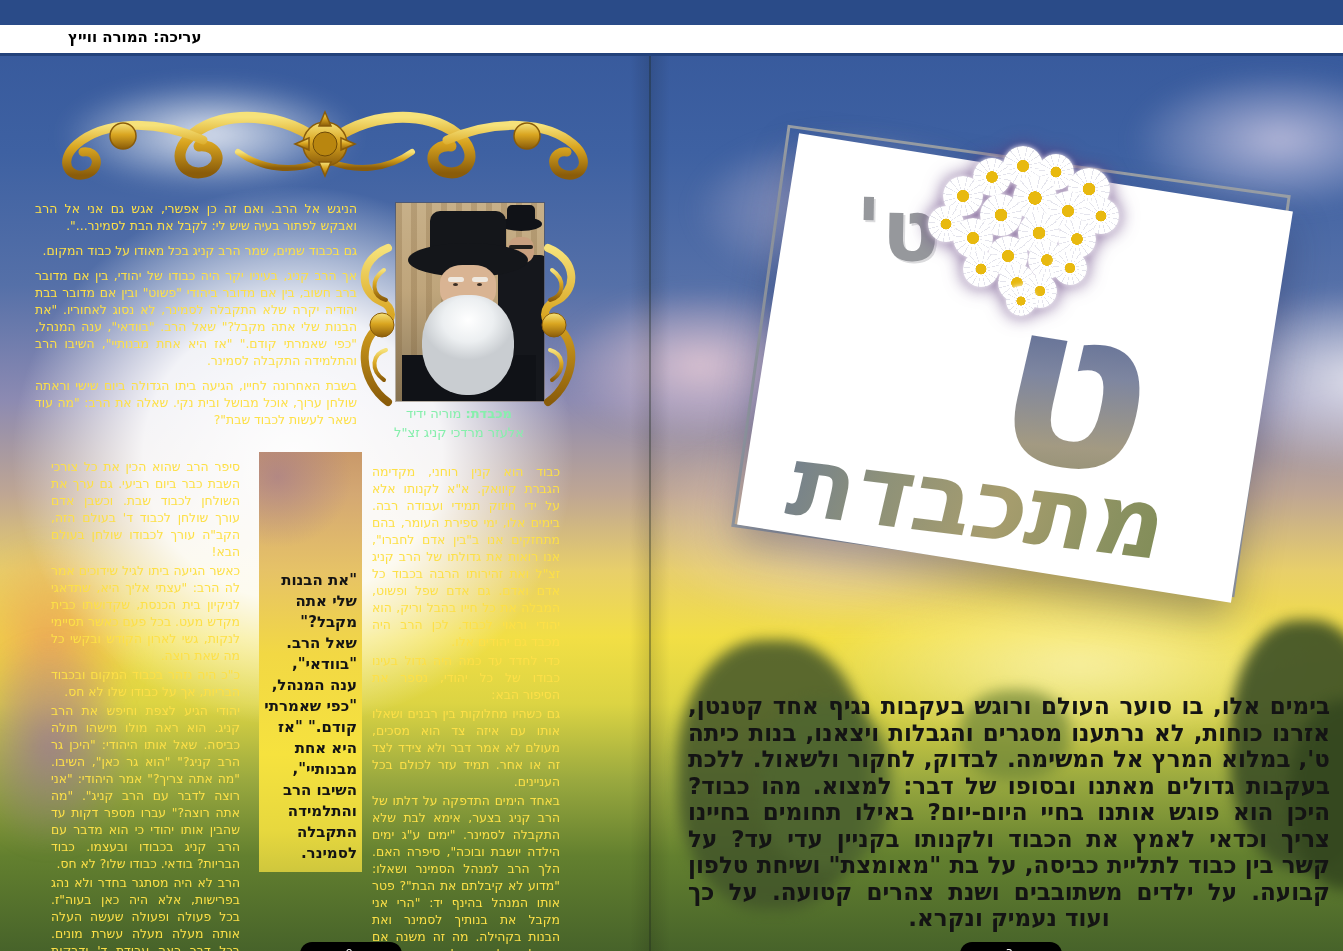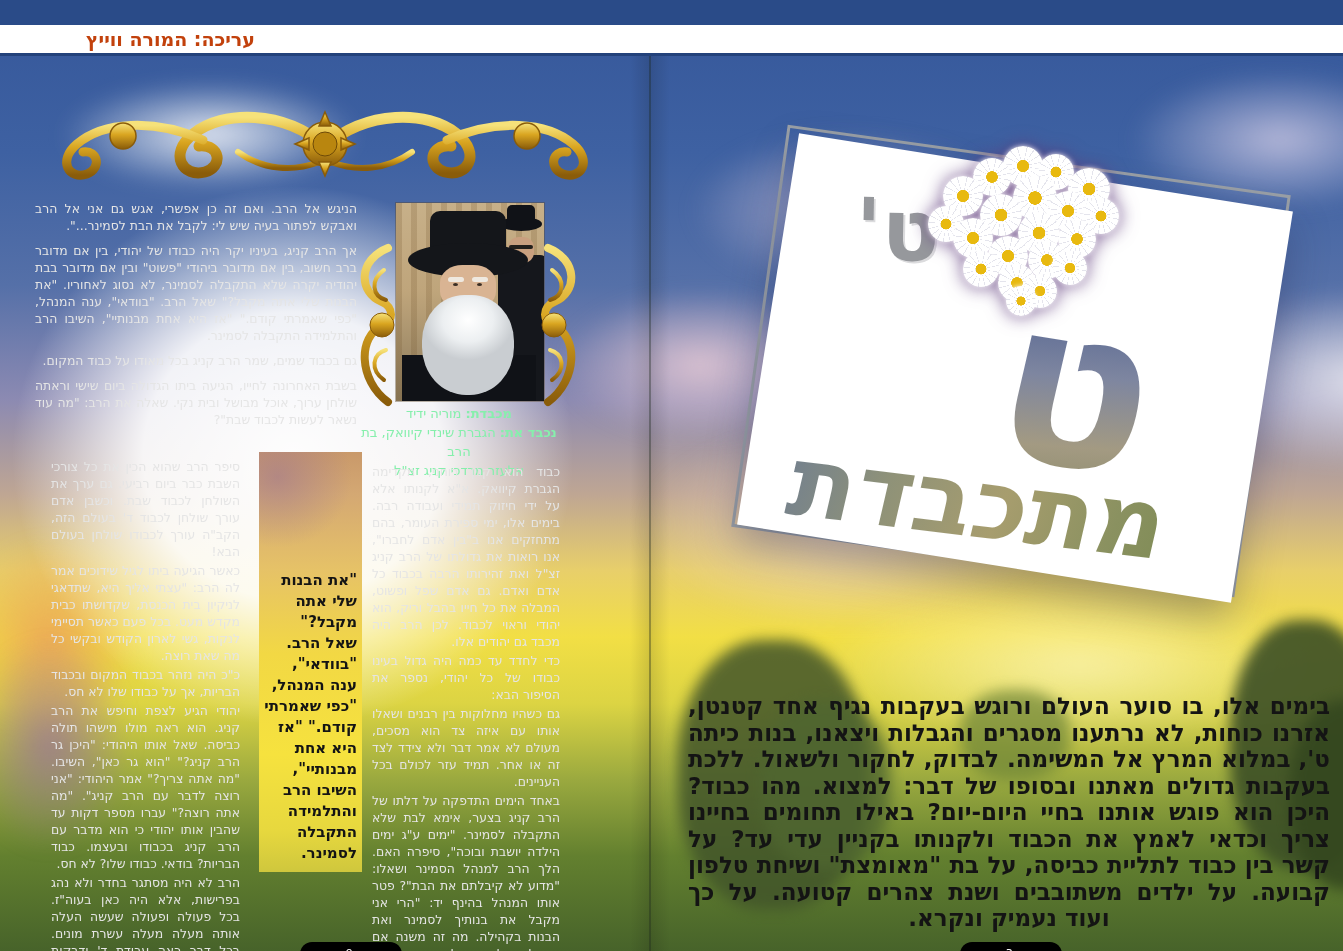--- a/index.html
+++ b/index.html
@@ -19,29 +19,29 @@
   .tree{position:absolute;border-radius:45%;filter:blur(7px);z-index:2;}
   .gutter{position:absolute;left:649px;top:0;width:2px;height:951px;z-index:6;
     background:rgba(30,40,30,.35);}
   .gutter-shade{position:absolute;left:630px;top:0;width:40px;height:951px;z-index:5;
     background:linear-gradient(90deg,rgba(0,0,0,0) 0%,rgba(0,0,0,.12) 50%,rgba(0,0,0,0) 100%);}
 
   
   .topbar{position:absolute;left:0;top:0;width:100%;height:25px;background:#2a4b88;z-index:7;}
   .headstrip{position:absolute;left:0;top:25px;width:100%;height:28px;background:#ffffff;
     border-bottom:3px solid #23427b;z-index:7;}
-  .credit{position:absolute;left:86px;top:3px;font-size:19px;font-weight:bold;color:#c2410c;
+  .credit{position:absolute;left:68px;top:3px;font-size:15px;font-weight:bold;color:#000000;
     direction:rtl;}
 
   
   .flourish{position:absolute;left:33px;top:100px;width:584px;height:92px;z-index:4;}
   .side-orn{position:absolute;z-index:6;}
 
   
-  .heb{direction:rtl;unicode-bidi:embed;color:#e5e5e5;}
+  .heb{direction:rtl;unicode-bidi:embed;color:#fde047;}
   .block-top{left:35px;top:200px;width:322px;height:258px;font-size:12.4px;line-height:17px;
     text-align:justify;z-index:6;}
   .block-top p{margin:0 0 8px;}
   .block-narrow{left:35px;top:458px;width:221px;height:436px;font-size:12.4px;line-height:17px;
     text-align:justify;z-index:6;}
   .block-narrow p{margin:0 16px 2px;}
   .pull-strip{left:259px;top:452px;width:103px;height:420px;z-index:5;overflow:hidden;
     background:linear-gradient(180deg,#c9996a 0%,#d4a873 10%,#e6c267 28%,#f2d844 48%,
       #f6e23e 72%,#e7d83e 90%,#cfc73d 100%);}
   .pull-strip::before{content:"";position:absolute;inset:0;
@@ -161,22 +161,22 @@
       <path d="M292 12 l6 14 -12 0 z"></path>
         <path d="M292 76 l6 -14 -12 0 z"></path>
       <path d="M262 44 l14 -6 0 12 z"></path>
         <path d="M322 44 l-14 -6 0 12 z"></path>
     </g>
     <circle cx="292" cy="44" r="12" fill="#b9860f" stroke="#6e4a08"></circle>
   </svg>
 
   <div class="abs heb block-top">
       <p>הניגש אל הרב. ואם זה כן אפשרי, אגש גם אני אל הרב ואבקש לפתור בעיה שיש לי: לקבל את הבת לסמינר...".</p>
+      <p>גם בכבוד שמים, שמר הרב קניג בכל מאודו על כבוד המקום.</p>
       <p>אך הרב קניג, בעיניו יקר היה כבודו של יהודי, בין אם מדובר ברב חשוב, בין אם מדובר ביהודי "פשוט" ובין אם מדובר בבת יהודיה יקרה שלא התקבלה לסמינר, לא נסוג לאחוריו. "את הבנות שלי אתה מקבל?" שאל הרב. "בוודאי", ענה המנהל, "כפי שאמרתי קודם." "אז היא אחת מבנותיי", השיבו הרב והתלמידה התקבלה לסמינר.</p>
-      <p>גם בכבוד שמים, שמר הרב קניג בכל מאודו על כבוד המקום.</p>
       <p>בשבת האחרונה לחייו, הגיעה ביתו הגדולה ביום שישי וראתה שולחן ערוך, אוכל מבושל ובית נקי. שאלה את הרב: "מה עוד נשאר לעשות לכבוד שבת"?</p>
     </div>
 
   <div class="abs pull-strip">
     <div class="pull-quote heb">"את הבנות שלי אתה מקבל?" שאל הרב. "בוודאי", ענה המנהל, "כפי שאמרתי קודם." "אז היא אחת מבנותיי", השיבו הרב והתלמידה התקבלה לסמינר.</div>
   </div>
 
   <div class="abs heb block-narrow">
       <p>סיפר הרב שהוא הכין את כל צורכי השבת כבר ביום רביעי. גם ערך את השולחן לכבוד שבת. וכשבן אדם עורך שולחן לכבוד ד' בעולם הזה, הקב"ה עורך לכבודו שולחן בעולם הבא!</p>
       <p>כאשר הגיעה ביתו לגיל שידוכים אמר לה הרב: "עצתי אליך היא, שתדאגי לניקיון בית הכנסת, שקדושתו כבית מקדש מעט. בכל פעם כאשר תסיימי לנקות, גשי לארון הקודש ובקשי כל מה שאת רוצה.</p>
@@ -218,24 +218,20 @@
       <path d="M36 30 C22 40,24 56,38 60" stroke-width="4"></path>
       <path d="M36 140 C22 130,24 114,38 110" stroke-width="4"></path>
     </g>
     <circle cx="34" cy="85" r="12" fill="url(#gold)" stroke="#8a5c0a"></circle>
   </svg>
 
   <div class="abs heb caption">
     <div>
       <b>מכבדת:</b>
       <span>מוריה ידיד</span>
-    </div>
-    <div>
-      <b>נכבד את:</b>
-      <span>הגברת שינדי קיוואק, בת הרב</span>
     </div>
     <div>אלעזר מרדכי קניג זצ"ל</div>
   </div>
 
   <div class="abs heb col-right">
       <p>כבוד הוא קנין רוחני, מקדימה הגברת קיוואק. א"א לקנותו אלא על ידי חיזוק תמידי ועבודה רבה. בימים אלו, ימי ספירת העומר, בהם מתחזקים אנו ב"בין אדם לחברו", אנו רואות את גדולתו של הרב קניג זצ"ל ואת זהירותו הרבה בכבוד כל אדם ואדם. גם אדם שפל ופשוט, המבלה את כל חייו בהבל וריק, הוא יהודי וראוי לכבוד. לכן הרב היה מכבד גם יהודים אלו.</p>
       <p>כדי לחדד עד כמה היה גדול בעינו כבודו של כל יהודי, נספר את הסיפור הבא:</p>
       <p>גם כשהיו מחלוקות בין רבנים ושאלו אותו עם איזה צד הוא מסכים, מעולם לא אמר דבר ולא צידד לצד זה או אחר. תמיד עזר לכולם בכל העניינים.</p>
       <p>באחד הימים התדפקה על דלתו של הרב קניג בצער, אימא לבת שלא התקבלה לסמינר. "ימים ע"ג ימים הילדה יושבת ובוכה", סיפרה האם. הלך הרב למנהל הסמינר ושאלו: "מדוע לא קיבלתם את הבת"? פטר אותו המנהל בהינף יד: "הרי אני מקבל את בנותיך לסמינר ואת הבנות בקהילה. מה זה משנה אם אקבל או לא אקבל את אותה בת משיקולי שלי? הרי בלתי אפשרי לפתור כל בעיה של כל אדם</p>
     </div>

